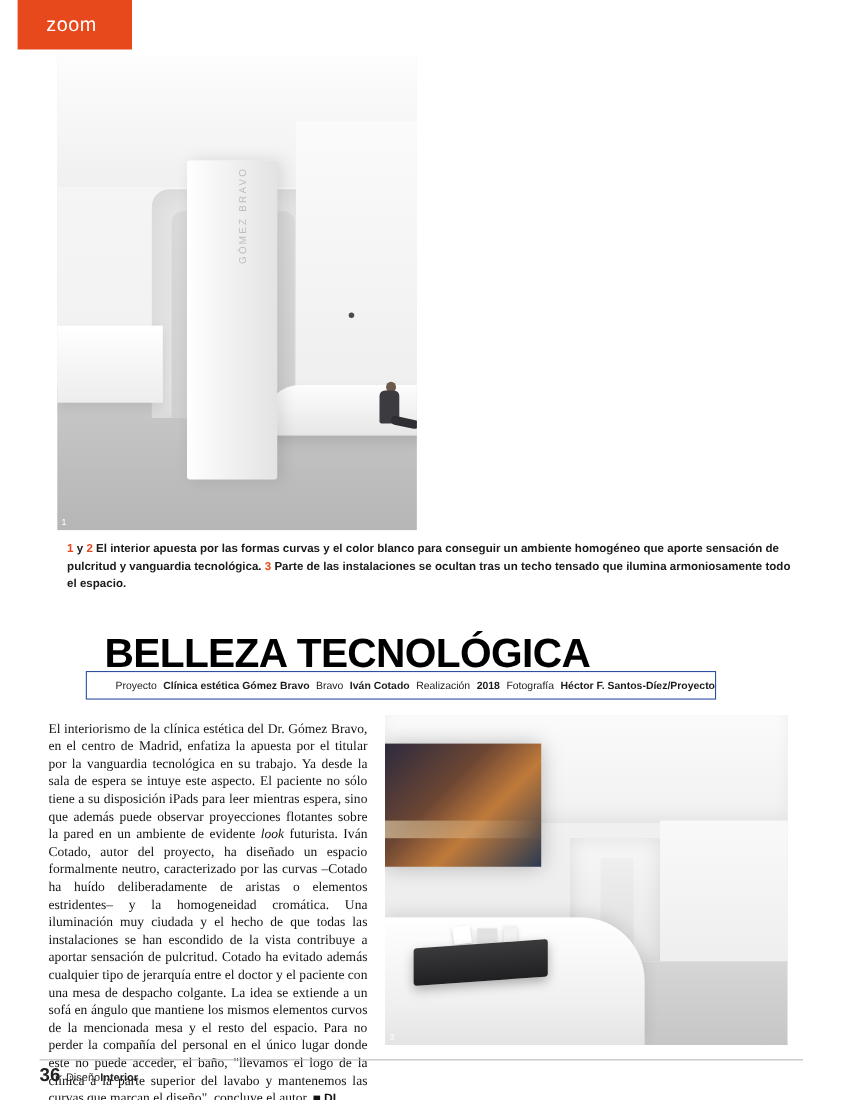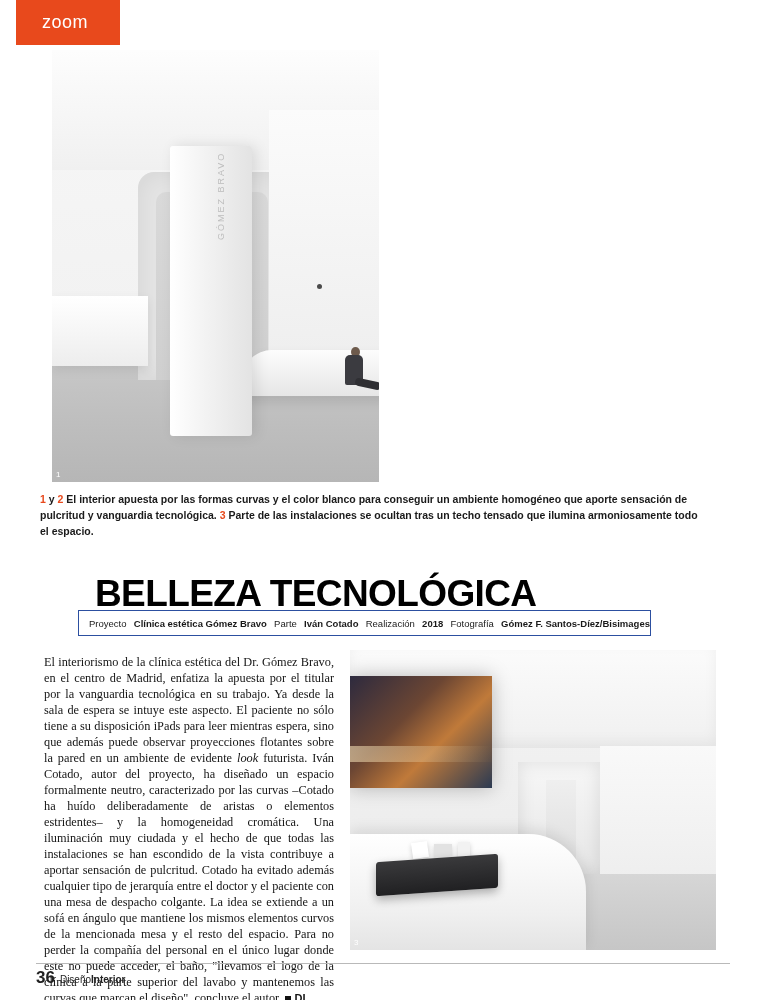--- a/index.html
+++ b/index.html
@@ -228,21 +228,21 @@
   }
   .p2-logo-b {
     position: absolute; left: 160px; top: 224px;
     font-family: "Liberation Sans", sans-serif;
     font-size: 7px; letter-spacing: 1px; color: #d2d2d2;
   }
 
   
   .caption {
     position: absolute;
-    left: 40px; top: 492px; width: 665px;
+    left: 61px; top: 492px; width: 665px;
     font-family: "Liberation Sans", sans-serif;
     font-size: 10.5px;
     line-height: 1.5;
     color: #1a1a1a;
     font-weight: bold;
   }
   .caption .num { color: #e8491c; }
 
   
   .headline {
@@ -257,21 +257,21 @@
   }
 
   
   .credits {
     position: absolute;
     left: 78px; top: 610px;
     width: 573px; height: 26px;
     border: 1px solid #2c4fa0;
     display: flex;
     align-items: center;
-    padding-left: 10px;
+    padding-left: 26px;
     font-family: "Liberation Sans", sans-serif;
     font-size: 9.5px;
     color: #1a1a1a;
     white-space: nowrap;
   }
   .credits b { font-weight: bold; }
   .credits .sep { display: inline-block; width: 8px; }
 
   
   .body-col {
@@ -412,31 +412,31 @@
   <span class="num">1</span><span> y </span><span class="num">2</span><span> El interior apuesta por las formas curvas y el color blanco para conseguir un ambiente homogéneo que aporte sensación de pulcritud y vanguardia tecnológica. </span><span class="num">3</span><span> Parte de las instalaciones se ocultan tras un techo tensado que ilumina armoniosamente todo el espacio.</span>
 </div>
 
 <h1 class="headline">BELLEZA TECNOLÓGICA</h1>
 
 <div class="credits">
   <span>Proyecto</span>
     <span class="sep"></span>
     <b>Clínica estética Gómez Bravo</b>
     <span class="sep"></span>
-    <span>Parte</span>
+    <span>Bravo</span>
     <span class="sep"></span>
     <b>Iván Cotado</b>
     <span class="sep"></span>
     <span>Realización</span>
     <span class="sep"></span>
     <b>2018</b>
     <span class="sep"></span>
     <span>Fotografía</span>
     <span class="sep"></span>
-    <b>Gómez F. Santos-Díez/Bisimages</b>
+    <b>Héctor F. Santos-Díez/Proyecto</b>
 </div>
 
 <div class="body-col">
   <span>El interiorismo de la clínica estética del Dr. Gómez Bravo, en el centro de Madrid, enfatiza la apuesta por el titular por la vanguardia tecnológica en su trabajo. Ya desde la sala de espera se intuye este aspecto. El paciente no sólo tiene a su disposición iPads para leer mientras espera, sino que además puede observar proyecciones flotantes sobre la pared en un ambiente de evidente </span><i>look</i><span> futurista. Iván Cotado, autor del proyecto, ha diseñado un espacio formalmente neutro, caracterizado por las curvas –Cotado ha huído deliberadamente de aristas o elementos estridentes– y la homogeneidad cromática. Una iluminación muy ciudada y el hecho de que todas las instalaciones se han escondido de la vista contribuye a aportar sensación de pulcritud. Cotado ha evitado además cualquier tipo de jerarquía entre el doctor y el paciente con una mesa de despacho colgante. La idea se extiende a un sofá en ángulo que mantiene los mismos elementos curvos de la mencionada mesa y el resto del espacio. Para no perder la compañía del personal en el único lugar donde este no puede acceder, el baño, "llevamos el logo de la clínica a la parte superior del lavabo y mantenemos las curvas que marcan el diseño", concluye el autor.</span><span class="sq"></span><span class="di-mark">DI</span>
 </div>
 
 <div class="photo-3">
   <div class="p3-bg"></div>
   <div class="p3-ceiling"></div>
   <div class="p3-wall-r"></div>

